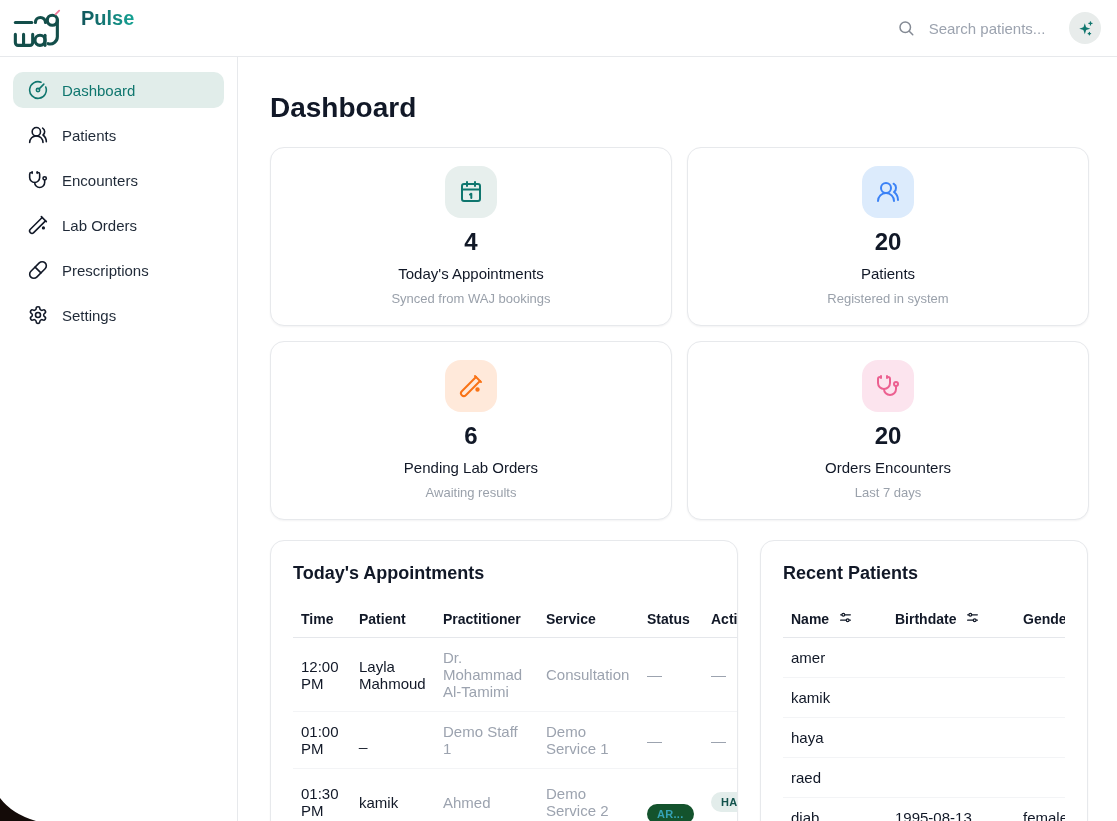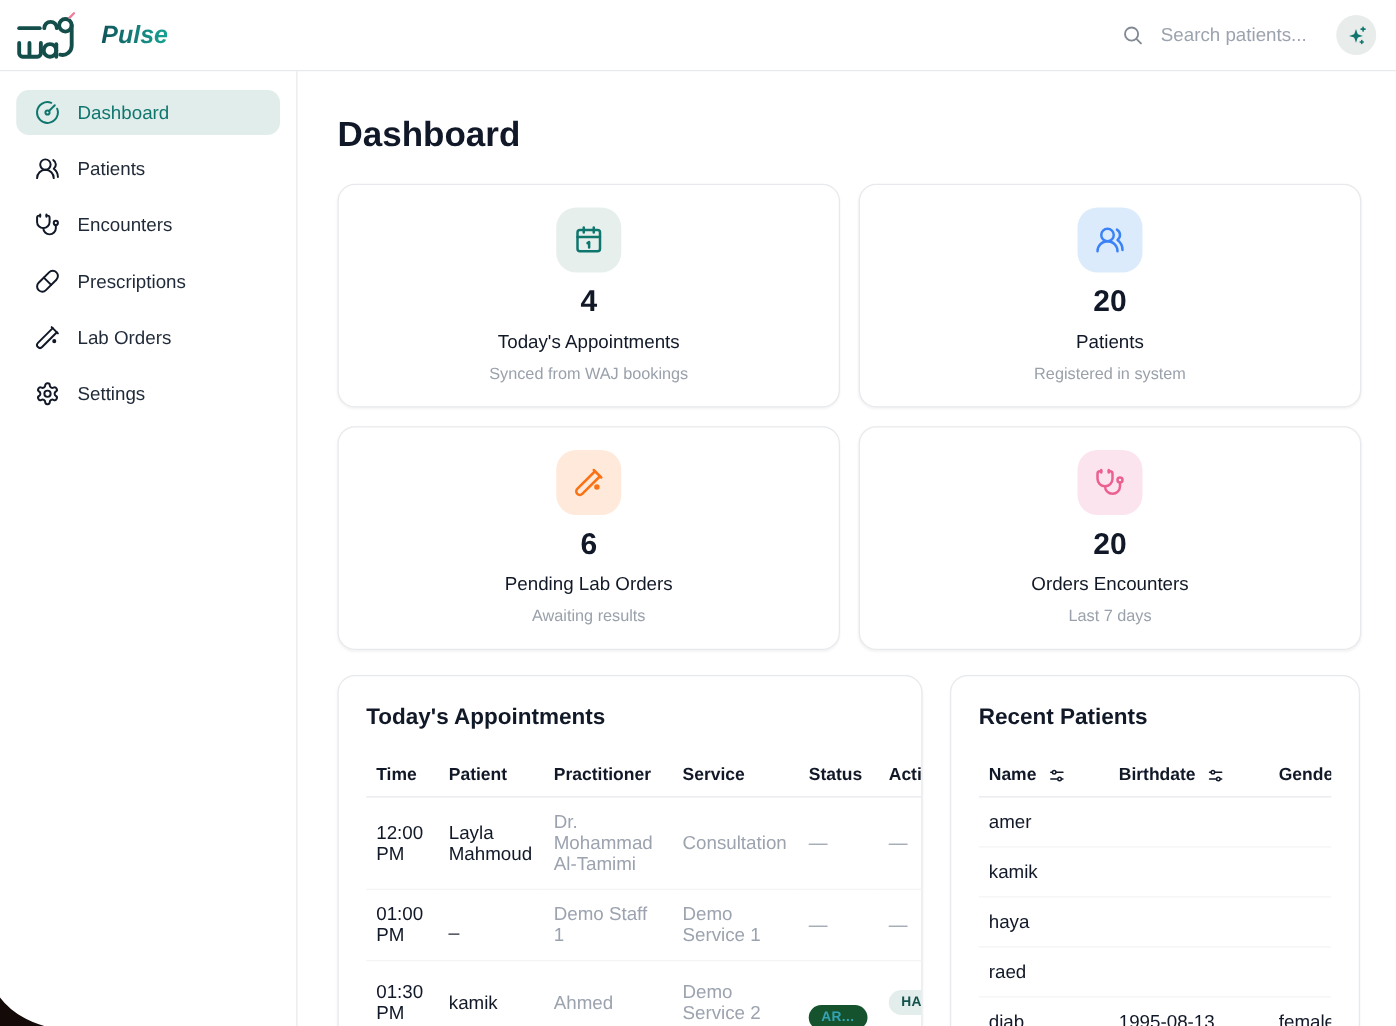--- a/index.html
+++ b/index.html
@@ -7,21 +7,21 @@
   body {
     font-family:"Liberation Sans", sans-serif;
     background:#ffffff; color:#111827;
     overflow:hidden; position:relative;
   }
   
   .topbar {
     height:57px; border-bottom:1px solid #e7e9ec;
     display:flex; align-items:center; padding:0 16px 0 12px;
   }
-  .brand { display:flex; align-items:center; gap:13px;font-style:italic; }
+  .brand { display:flex; align-items:flex-start; gap:13px; }
   .brand-name {
     font-size:20px; font-weight:700;
     background:linear-gradient(90deg,#11555b,#16a394);
     -webkit-background-clip:text; background-clip:text;
     -webkit-text-fill-color:transparent; color:transparent;
   }
   .topbar-right { margin-left:auto; display:flex; align-items:center; gap:18px; }
   .search-box { display:flex; align-items:center; gap:8px; color:#8d939e; }
   .search-box input {
     border:none; outline:none; font-size:15px; width:128px;
@@ -81,21 +81,21 @@
   .muted { color:#9ca3af; }
   .badge {
     display:inline-block; padding:4px 10px; border-radius:999px;
     font-size:11px; font-weight:700; letter-spacing:.3px; white-space:nowrap;
   }
   .badge-status { background:#14532d; color:#35a2b5;margin-top:24px; }
   .badge-action { background:#e3edeb; color:#12524c; cursor:pointer; }
   .rp-clip { overflow:hidden; width:100%; }
   .rp-table { width:340px; }
   .rp-table col.c-name{width:104px} .rp-table col.c-bd{width:128px} .rp-table col.c-gen{width:108px}
-  .th-flex { display:flex; align-items:flex-end; gap:10px; }
+  .th-flex { display:flex; align-items:flex-start; gap:10px; }
   .sort-ic { color:#111827; display:flex; cursor:pointer; }
   
   .cursor-wedge { position:absolute; left:0; bottom:0; width:36px; height:26px; }
 </style>
 </head>
 <body>
 
 <header class="topbar">
   <div class="brand">
     <span style="display:flex">
@@ -166,35 +166,35 @@
             <path d="M5 3H4a2 2 0 0 0-2 2v4a6 6 0 0 0 12 0V5a2 2 0 0 0-2-2h-1"></path>
             <path d="M8 15a6 6 0 0 0 12 0v-3"></path>
             <circle cx="20" cy="10" r="2"></circle>
           </svg>
       </span>
       <span>Encounters</span>
     </div>
     <div class="nav-item">
       <span class="nav-ic">
         <svg width="20" height="20" viewBox="0 0 24 24" fill="none" stroke="currentColor" stroke-width="1.9" stroke-linecap="round" stroke-linejoin="round">
-            <path d="m10.5 20.5 10-10a4.95 4.95 0 1 0-7-7l-10 10a4.95 4.95 0 1 0 7 7Z"></path>
-            <path d="m8.5 8.5 7 7"></path>
-          </svg>
-      </span>
-      <span>Prescriptions</span>
-    </div>
-    <div class="nav-item">
-      <span class="nav-ic">
-        <svg width="20" height="20" viewBox="0 0 24 24" fill="none" stroke="currentColor" stroke-width="1.9" stroke-linecap="round" stroke-linejoin="round">
             <path d="M21 7 6.82 21.18a2.83 2.83 0 0 1-3.99-.01 2.83 2.83 0 0 1 0-4L17 3"></path>
             <path d="m16 2 6 6"></path>
             <circle cx="18.5" cy="15.5" r="1" fill="currentColor"></circle>
           </svg>
       </span>
       <span>Lab Orders</span>
+    </div>
+    <div class="nav-item">
+      <span class="nav-ic">
+        <svg width="20" height="20" viewBox="0 0 24 24" fill="none" stroke="currentColor" stroke-width="1.9" stroke-linecap="round" stroke-linejoin="round">
+            <path d="m10.5 20.5 10-10a4.95 4.95 0 1 0-7-7l-10 10a4.95 4.95 0 1 0 7 7Z"></path>
+            <path d="m8.5 8.5 7 7"></path>
+          </svg>
+      </span>
+      <span>Prescriptions</span>
     </div>
     <div class="nav-item">
       <span class="nav-ic">
         <svg width="20" height="20" viewBox="0 0 24 24" fill="none" stroke="currentColor" stroke-width="1.9" stroke-linecap="round" stroke-linejoin="round">
             <path d="M12.22 2h-.44a2 2 0 0 0-2 2v.18a2 2 0 0 1-1 1.73l-.43.25a2 2 0 0 1-2 0l-.15-.08a2 2 0 0 0-2.73.73l-.22.38a2 2 0 0 0 .73 2.73l.15.1a2 2 0 0 1 1 1.72v.51a2 2 0 0 1-1 1.74l-.15.09a2 2 0 0 0-.73 2.73l.22.38a2 2 0 0 0 2.73.73l.15-.08a2 2 0 0 1 2 0l.43.25a2 2 0 0 1 1 1.73V20a2 2 0 0 0 2 2h.44a2 2 0 0 0 2-2v-.18a2 2 0 0 1 1-1.73l.43-.25a2 2 0 0 1 2 0l.15.08a2 2 0 0 0 2.73-.73l.22-.39a2 2 0 0 0-.73-2.73l-.15-.08a2 2 0 0 1-1-1.74v-.5a2 2 0 0 1 1-1.74l.15-.09a2 2 0 0 0 .73-2.73l-.22-.38a2 2 0 0 0-2.73-.73l-.15.08a2 2 0 0 1-2 0l-.43-.25a2 2 0 0 1-1-1.73V4a2 2 0 0 0-2-2z"></path>
             <circle cx="12" cy="12" r="3"></circle>
           </svg>
       </span>
       <span>Settings</span>
     </div>

